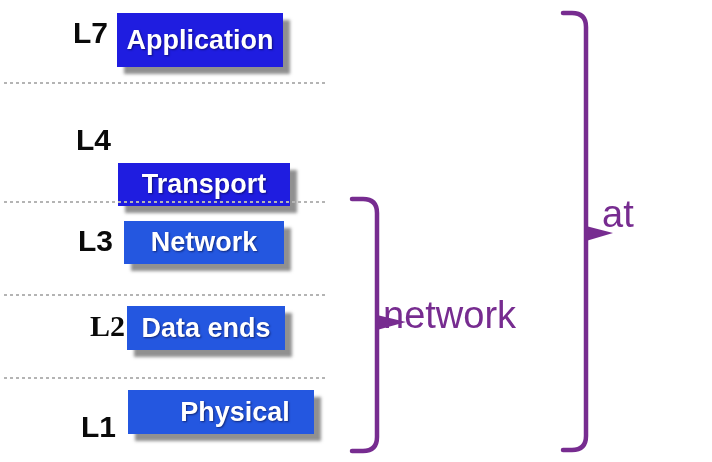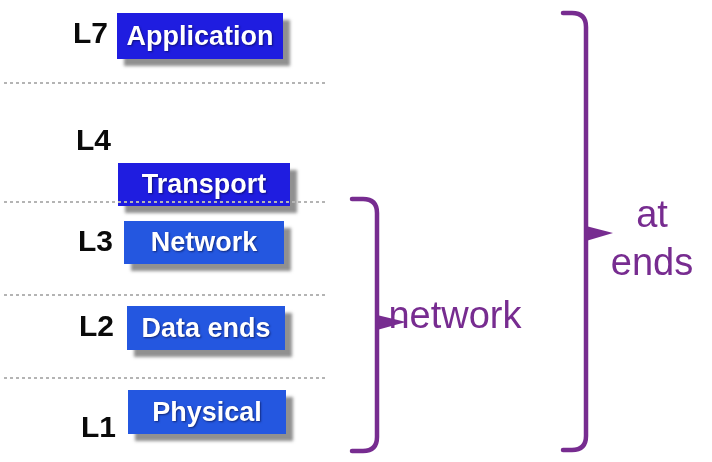--- a/index.html
+++ b/index.html
@@ -46,40 +46,39 @@
     height: 2px;
     background: repeating-linear-gradient(90deg, #b4b4b4 0 3px, transparent 3px 6px);
   }
   #divider-1 { top: 82px; }
   #divider-2 { top: 201px; }
   #divider-3 { top: 294px; }
   #divider-4 { top: 377px; }
 
   
   #id-l7  { left: 73px;  top: 16px;  }
-  #box-l7 { left: 117px; top: 13px;  width: 166px; height: 46px; text-align: right; }
+  #box-l7 { left: 117px; top: 13px;  width: 166px; height: 54px; text-align: right; }
   #id-l4  { left: 76px;  top: 123px; }
   #box-l4 { left: 118px; top: 120px; width: 172px; height: 43px; margin-top: 43px; }
   #id-l3  { left: 78px;  top: 224px; }
   #box-l3 { left: 124px; top: 221px; width: 160px; height: 43px; }
-  #id-l2  { left: 79px;  top: 309px; }
+  #id-l2  { left: 90px;  top: 309px; font-family: Liberation Serif, serif; }
   #box-l2 { left: 127px; top: 306px; width: 158px; height: 44px; }
   #id-l1  { left: 81px;  top: 410px; text-align: right; }
-  #box-l1 { left: 128px; top: 390px; width: 158px; height: 44px; }
+  #box-l1 { left: 128px; top: 390px; width: 158px; height: 44px; padding-left: 28px; }
 
   .brace-overlay {
     position: absolute;
     left: 0; top: 0;
     width: 712px;
     height: 462px;
     pointer-events: none;
   }
   .annotation {
     position: absolute;
-    text-align: center;
     color: #772c90;
     font-size: 38px;
     font-weight: 400;
     line-height: 1.26;
   }
   #in-network-label { left: 383px; top: 292px; width: 144px; }
   #at-ends-label    { left: 602px; top: 191px; width: 100px; }
 </style>
 </head>
 <body>
@@ -126,16 +125,15 @@
 
     <path d="M563,13 L572,13 Q586,13 586,27 L586,436 Q586,450 572,450 L563,450" fill="none" stroke-width="4.5" stroke-linecap="round" stroke="#772c90"></path>
     <path d="M586,226 L613,233 L586,241 Z" stroke="none" fill="#772c90"></path>
   </svg>
 
   <div class="annotation" id="in-network-label">
     <div>network</div>
   </div>
   <div class="annotation" id="at-ends-label">
     <div>at</div>
-    <div>ends</div>
   </div>
 
 </div>
 
 </body></html>

